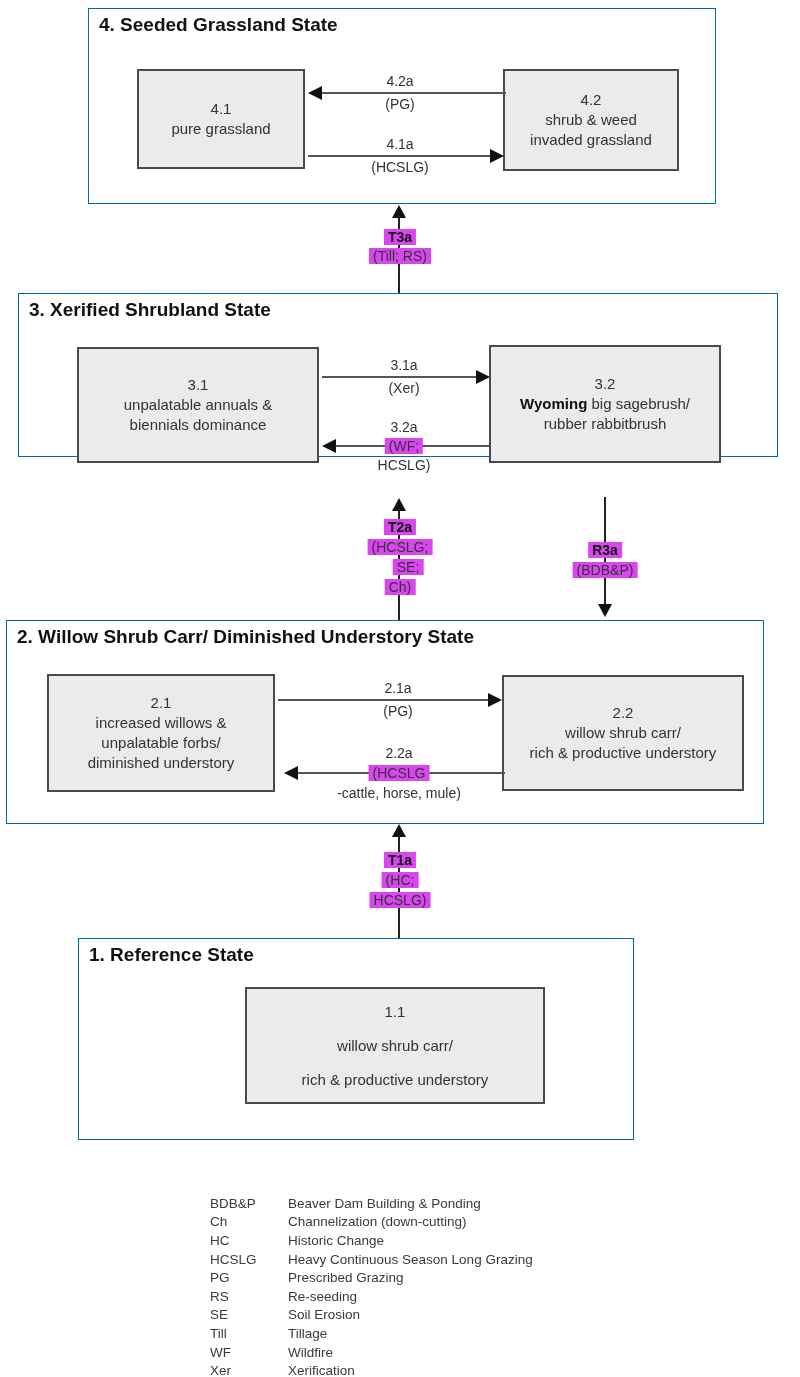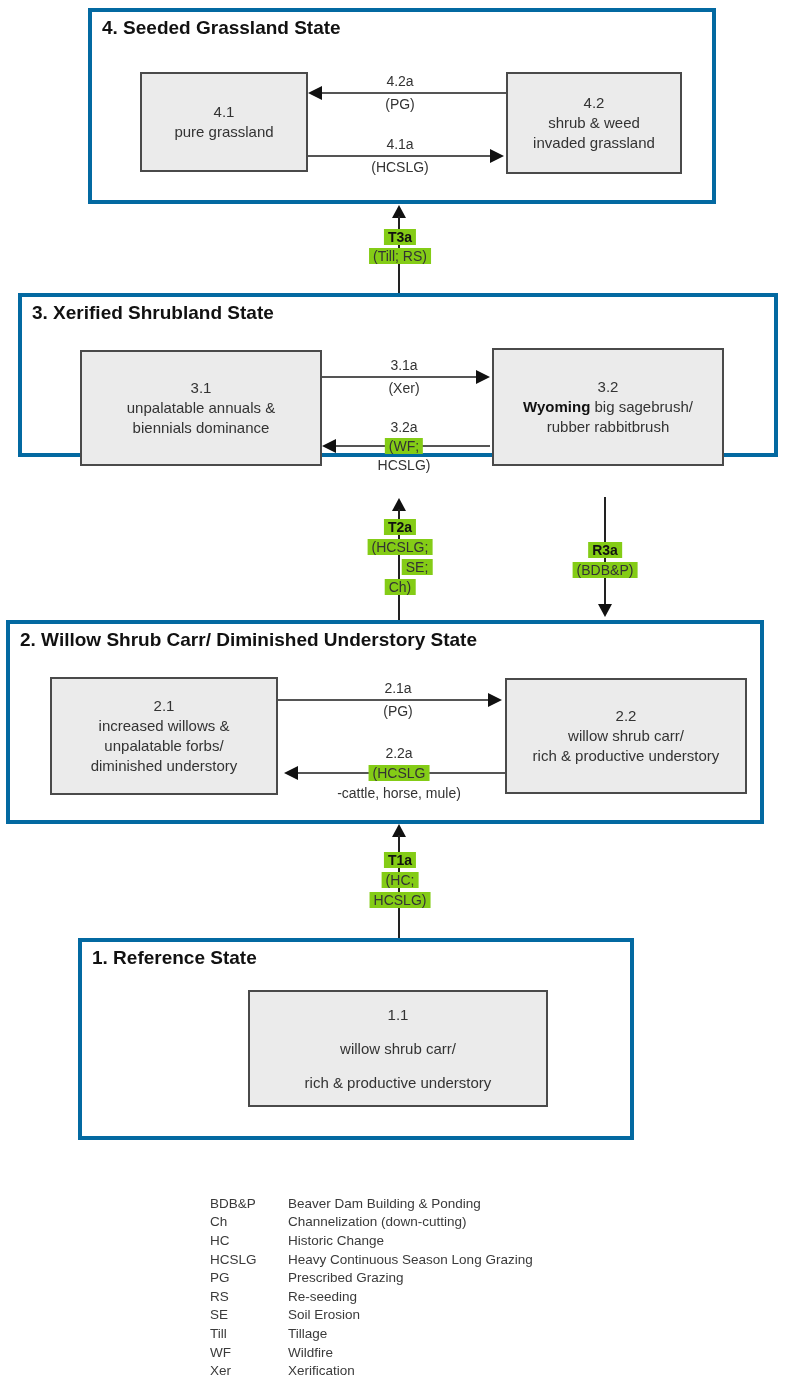--- a/index.html
+++ b/index.html
@@ -2,21 +2,21 @@
 <html><head>
 <meta charset="utf-8">
 <style>
   html,body{margin:0;padding:0;background:#fff;}
   #canvas{
     position:relative;width:800px;height:1377px;background:#ffffff;
     font-family:"Liberation Sans","DejaVu Sans",sans-serif;color:#333;
     overflow:hidden;
   }
   .state{
-    position:absolute;border:4px solid #0369a1;background:#ffffff;box-sizing:border-box;
+    position:absolute;border:1px solid #0369a1;background:#ffffff;box-sizing:border-box;
   }
   .state-title{
     position:absolute;left:10px;top:5px;font-size:19px;font-weight:bold;color:#111;
     white-space:nowrap;letter-spacing:0px;
   }
   .cbox{
     position:absolute;background:#ebebeb;border:2px solid #4a4a4a;box-sizing:border-box;
     display:flex;flex-direction:column;align-items:center;justify-content:center;
     font-size:15px;line-height:20px;color:#333;text-align:center;
   }
@@ -26,21 +26,21 @@
   .head{position:absolute;width:0;height:0;}
   .head.left {border-top:7px solid transparent;border-bottom:7px solid transparent;border-right:14px solid #111;}
   .head.right{border-top:7px solid transparent;border-bottom:7px solid transparent;border-left:14px solid #111;}
   .head.up   {border-left:7px solid transparent;border-right:7px solid transparent;border-bottom:13px solid #111;}
   .head.down {border-left:7px solid transparent;border-right:7px solid transparent;border-top:13px solid #111;}
   .albl{
     position:absolute;transform:translateX(-50%);font-size:14px;line-height:16px;
     color:#333;white-space:nowrap;text-align:center;z-index:5;
   }
   .albl.bold{font-weight:bold;color:#111;}
-  .albl.bg{background:#84cc16;padding:0 4px;}
+  .albl.bg{background:#d946ef;padding:0 4px;}
   #legend{position:absolute;left:210px;top:1194px;font-size:13.5px;color:#3a3a3a;}
   .lrow{display:flex;height:18.6px;align-items:center;}
   .lrow .abbr{width:78px;white-space:nowrap;}
   .lrow .desc{white-space:nowrap;}
   .wy{font-weight:bold;color:#111;}
 </style>
 </head>
 <body>
 
 <div id="canvas">
@@ -95,21 +95,21 @@
   <div class="head left" style="left:322px;top:439px;"></div>
   <div class="hline" style="left:336px;top:445px;width:154px;"></div>
   <div class="albl" style="left:404px;top:419px;">3.2a</div>
   <div class="albl bg" style="left:404px;top:438px;">(WF;</div>
   <div class="albl" style="left:404px;top:457px;">HCSLG)</div>
 
   <div class="head up" style="left:392px;top:498px;"></div>
   <div class="vline" style="left:398px;top:509px;height:111px;"></div>
   <div class="albl bold bg" style="left:400px;top:519px;">T2a</div>
   <div class="albl bg" style="left:400px;top:539px;">(HCSLG;</div>
-  <div class="albl bg" style="left:417px;top:559px;">SE;</div>
+  <div class="albl bg" style="left:408px;top:559px;">SE;</div>
   <div class="albl bg" style="left:400px;top:579px;">Ch)</div>
 
   <div class="vline" style="left:604px;top:497px;height:107px;"></div>
   <div class="head down" style="left:598px;top:604px;"></div>
   <div class="albl bold bg" style="left:605px;top:542px;">R3a</div>
   <div class="albl bg" style="left:605px;top:562px;">(BDB&amp;P)</div>
 
   <div class="state" style="left:6px;top:620px;width:758px;height:204px;">
     <div class="state-title">2. Willow Shrub Carr/ Diminished Understory State</div>
     <div class="cbox" style="left:40px;top:53px;width:228px;height:118px;">

